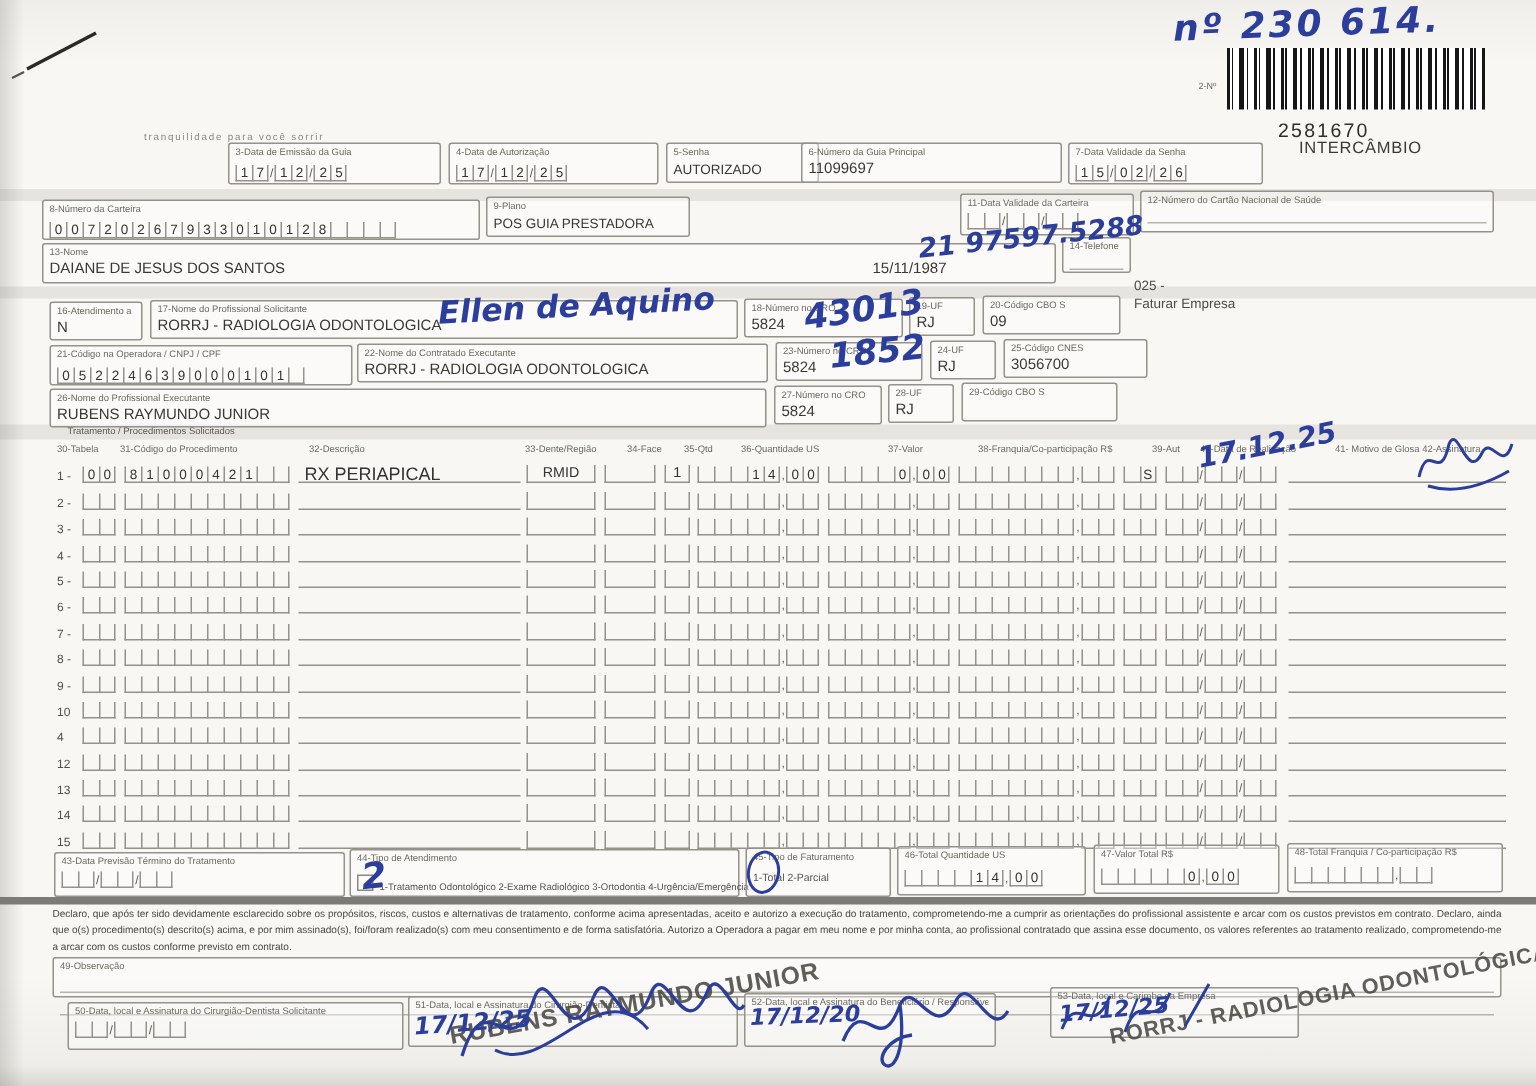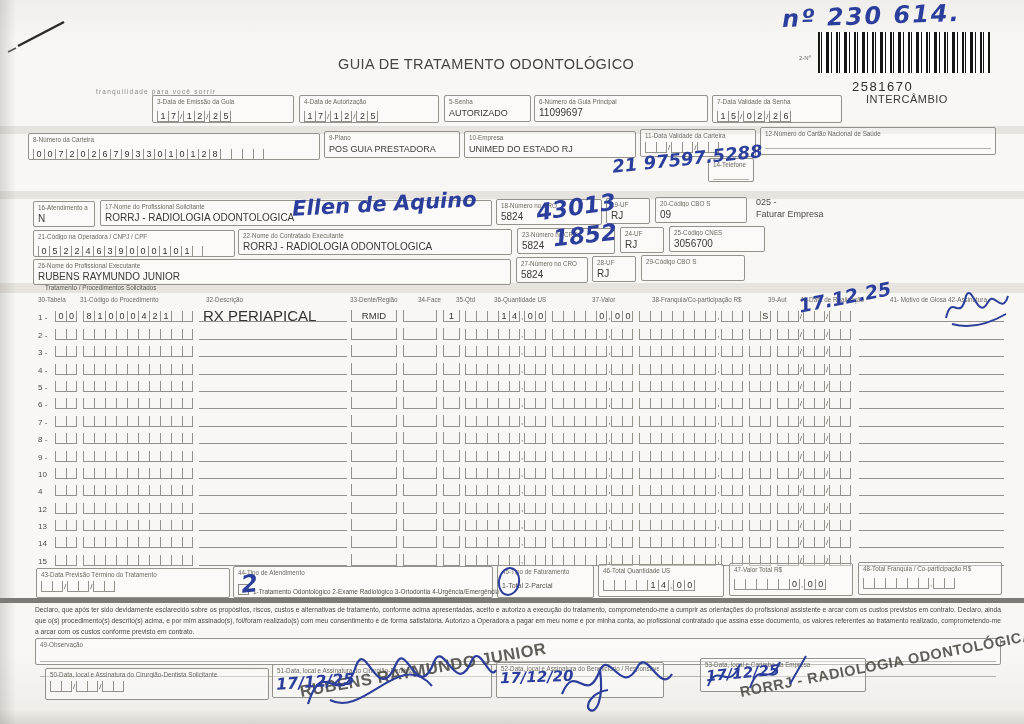--- a/index.html
+++ b/index.html
@@ -46,21 +46,21 @@
   .bc-num{font-size:13px; letter-spacing:1.5px; color:#2f2e2b;}
   .bc-sub{font-size:11px; letter-spacing:.5px; color:#3a3935;}
 
   
   .thead{position:absolute; left:0; top:296px; width:1024px; height:9px;}
   .thead span{position:absolute; font-size:6.3px; color:var(--lbl); white-space:nowrap;}
   #proc-rows{position:absolute; left:0; top:305px; width:1014px;}
   .prow{display:flex; align-items:flex-end; height:17.4px; padding-left:38px;}
   .rn{width:17px; font-size:8px; color:#504f4a; flex:none;}
   .prow .comb{margin:0 2px 0 0;}
-  .desc{width:148px; flex:none; border-bottom:1px solid var(--line); font-size:15px; color:#333;
+  .desc{width:148px; flex:none; border-bottom:1px solid var(--line); font-size:12px; color:#333;
     height:12px; line-height:12px; padding-left:4px; margin:0 4px; white-space:nowrap; overflow:hidden;}
   .wcell{flex:none; border:1px solid var(--line); border-top:none; height:12px; font-size:9.5px;
     line-height:12px; text-align:center; color:#333;}
   .dente{width:46px; margin-right:6px;}
   .face{width:34px; margin-right:6px;}
   .qtd{width:17px; margin-right:5px;}
   .gap{flex:none; width:4px;}
   .sigline{flex:1; border-bottom:1px solid var(--line); height:12px; margin:0 10px 0 6px;}
 
   .checkbox{display:inline-block; width:11px; height:11px; border:1px solid #8b8983; vertical-align:middle; margin-right:4px;}
@@ -79,21 +79,20 @@
     <path d="M12,38 L58,14" stroke="#2a2a28" stroke-width="2.4" fill="none"></path>
     <path d="M2,44 L10,40" stroke="#55534e" stroke-width="1.5" fill="none"></path>
   </svg>
 
   <div class="scanband" style="top:126px;height:8px"></div>
   <div class="scanband" style="top:191px;height:8px"></div>
   <div class="scanband" style="top:283px;height:10px"></div>
   <div class="band-dark" style="top:598px;height:5px"></div>
 
   <div class="abs tagline" style="left:96px;top:88px">tranquilidade para você sorrir</div>
-  <div class="abs doc-title" style="left:338px;top:56px">GUIA DE TRATAMENTO ODONTOLÓGICO</div>
 
   <div class="hw" style="left:782px;top:2px;font-size:24px;letter-spacing:2px;transform:rotate(-2deg)">nº 230 614.</div>
   <div class="abs" style="left:799px;top:55px;font-size:6px;color:#6b6961">2-Nº</div>
   <div class="barcode" style="left:818px;top:32px;width:172px;height:41px"></div>
   <div class="abs bc-num" style="left:852px;top:79px">2581670</div>
   <div class="abs bc-sub" style="left:866px;top:93px">INTERCÂMBIO</div>
 
   <div class="fieldbox" style="left:152px;top:95px;width:142px;height:28px">
     <span class="lbl">3-Data de Emissão da Guia</span>
     <span class="comb">
@@ -125,21 +124,21 @@
           <span class="c">1</span>
           <span class="c">2</span>
         </span>
         <span class="sep">/</span>
         <span class="cg">
           <span class="c">2</span>
           <span class="c">5</span>
         </span>
       </span>
   </div>
-  <div class="fieldbox" style="left:444px;top:95px;width:87px;height:27px">
+  <div class="fieldbox" style="left:444px;top:95px;width:102px;height:27px">
     <span class="lbl">5-Senha</span>
     <span class="val small">AUTORIZADO</span>
   </div>
   <div class="fieldbox" style="left:534px;top:95px;width:174px;height:27px">
     <span class="lbl">6-Número da Guia Principal</span>
     <span class="val">11099697</span>
   </div>
   <div class="fieldbox" style="left:712px;top:95px;width:130px;height:28px">
     <span class="lbl">7-Data Validade da Senha</span>
     <span class="comb">
@@ -185,24 +184,20 @@
           <span class="c"></span>
           <span class="c"></span>
           <span class="c"></span>
         </span>
       </span>
   </div>
   <div class="fieldbox" style="left:324px;top:131px;width:136px;height:27px">
     <span class="lbl">9-Plano</span>
     <span class="val small">POS GUIA PRESTADORA</span>
   </div>
-  <div class="fieldbox" style="left:464px;top:131px;width:172px;height:27px">
-    <span class="lbl">10-Empresa</span>
-    <span class="val small">UNIMED DO ESTADO RJ</span>
-  </div>
   <div class="fieldbox" style="left:640px;top:129px;width:116px;height:28px">
     <span class="lbl">11-Data Validade da Carteira</span>
     <span class="comb">
         <span class="cg">
           <span class="c"></span>
           <span class="c"></span>
         </span>
         <span class="sep">/</span>
         <span class="cg">
           <span class="c"></span>
@@ -213,20 +208,25 @@
           <span class="c"></span>
           <span class="c"></span>
         </span>
       </span>
   </div>
   <div class="fieldbox" style="left:760px;top:127px;width:236px;height:28px">
     <span class="lbl">12-Número do Cartão Nacional de Saúde</span>
     <span class="blankline"></span>
   </div>
 
+  <div class="fieldbox" style="left:28px;top:162px;width:676px;height:27px">
+    <span class="lbl">13-Nome</span>
+    <span class="val">DAIANE DE JESUS DOS SANTOS</span>
+    <span class="abs" style="right:72px;top:11px;font-size:10px;color:var(--txt)">15/11/1987</span>
+  </div>
   <div class="fieldbox" style="left:708px;top:158px;width:46px;height:24px">
     <span class="lbl">14-Telefone</span>
     <span class="blankline"></span>
   </div>
   <div class="hw" style="left:612px;top:148px;font-size:18px;transform:rotate(-6deg)">21 97597.5288</div>
 
   <div class="fieldbox" style="left:33px;top:201px;width:62px;height:26px">
     <span class="lbl">16-Atendimento a RN</span>
     <span class="val">N</span>
   </div>
@@ -239,21 +239,21 @@
     <span class="val">5824</span>
   </div>
   <div class="fieldbox" style="left:606px;top:198px;width:44px;height:26px">
     <span class="lbl">19-UF</span>
     <span class="val">RJ</span>
   </div>
   <div class="fieldbox" style="left:655px;top:197px;width:92px;height:26px">
     <span class="lbl">20-Código CBO S</span>
     <span class="val">09</span>
   </div>
-  <div class="note025" style="left:756px;top:196px">
+  <div class="note025" style="left:756px;top:184px">
     <span>025 -</span><br>
     <span>Faturar Empresa</span>
   </div>
   <div class="hw" style="left:292px;top:192px;font-size:21px;transform:rotate(-3deg)">Ellen de Aquino</div>
   <div class="hw" style="left:536px;top:194px;font-size:23px;transform:rotate(-8deg)">43013</div>
 
   <div class="fieldbox" style="left:33px;top:230px;width:202px;height:27px">
     <span class="lbl">21-Código na Operadora / CNPJ / CPF</span>
     <span class="comb">
         <span class="cg">

